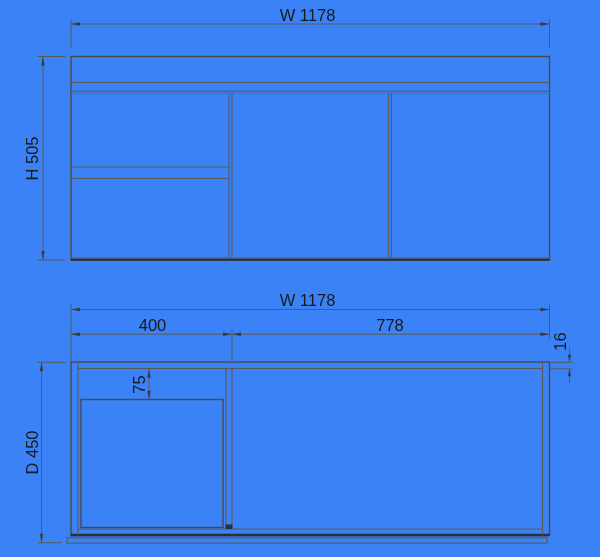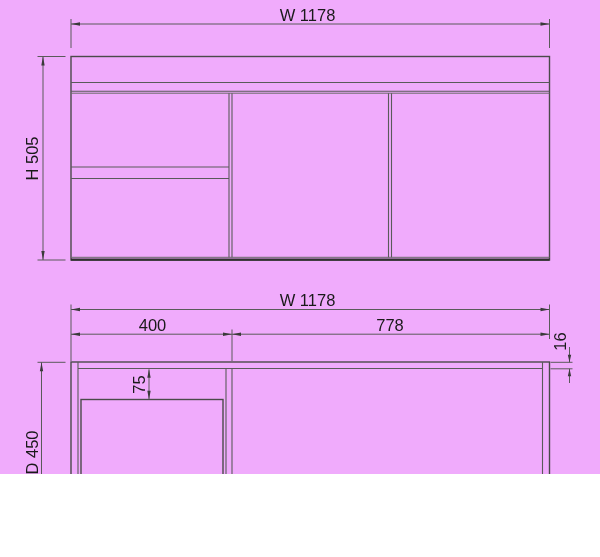--- a/index.html
+++ b/index.html
@@ -3,22 +3,22 @@
 <meta charset="utf-8">
 <style>
   html, body {
     margin: 0;
     padding: 0;
     background: #ffffff;
   }
   .stage {
     position: relative;
     width: 600px;
-    height: 474px;
-    background: #f0abfc;
+    height: 557px;
+    background: #3b82f6;
     overflow: hidden;
   }
   svg {
     display: block;
   }
   .dim-text {
     font-family: "Liberation Sans", sans-serif;
     font-size: 16.5px;
     fill: #1a1a1a;
   }

